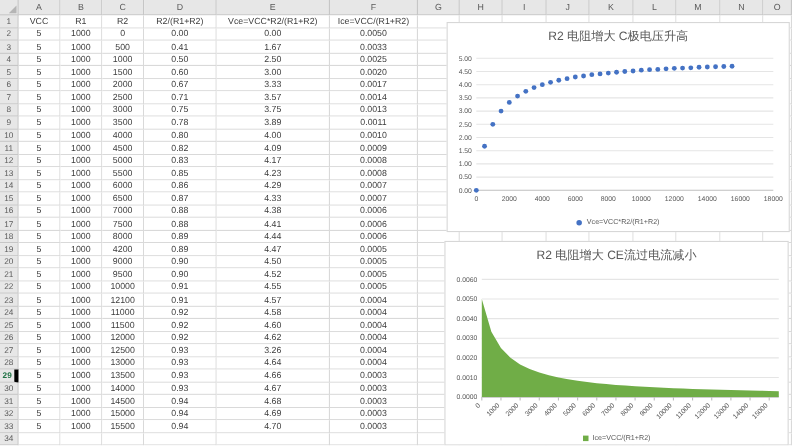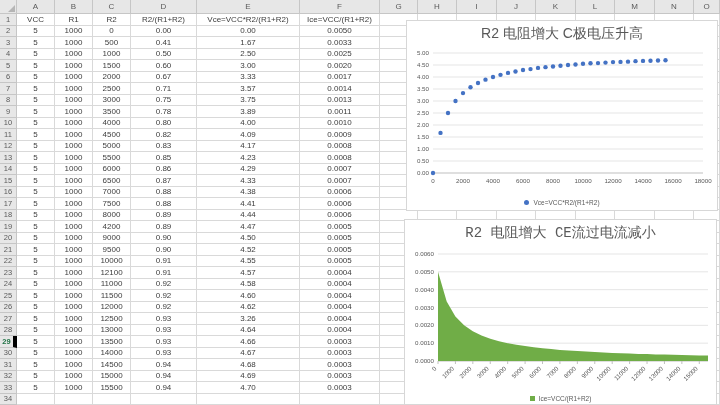--- a/index.html
+++ b/index.html
@@ -16,23 +16,23 @@
   .rowhd{font-size:7.5px;}
   .rowhd.active{color:#217346;font-weight:bold;border-right:4px solid #000000;}
   .corner{position:relative;}
   .tri{position:absolute;right:1px;bottom:1px;width:0;height:0;
        border-left:7px solid transparent;border-bottom:7px solid #b5b5b5;}
   
   .chart{position:absolute;background:#fff;border:1px solid #d7d7d7;box-sizing:border-box;
          display:flex;flex-direction:column;}
   #chart1{left:406px;top:20px;width:312px;height:191px;}
   #chart2{left:404px;top:219px;width:313px;height:186px;}
-  .chart-title{text-align:center;font-size:14px;color:#595959;flex:0 0 auto;padding-top:4px;}
+  .chart-title{text-align:center;font-size:11px;color:#595959;flex:0 0 auto;padding-top:4px;}
   #chart1 .chart-title{height:20px;box-sizing:border-box;}
-  #chart2 .chart-title{height:22px;box-sizing:border-box;font-family:Liberation Mono, monospace;}
+  #chart2 .chart-title{height:22px;box-sizing:border-box;}
   .plot{flex:0 0 auto;display:block;}
   .legend{flex:1 1 auto;display:flex;align-items:center;justify-content:center;gap:4px;
           font-size:6.5px;color:#595959;}
   .marker-dot{width:5px;height:5px;border-radius:50%;display:inline-block;}
   .marker-sq{width:5px;height:5px;display:inline-block;}
 </style>
 </head>
 <body>
 
 <div class="screen">

